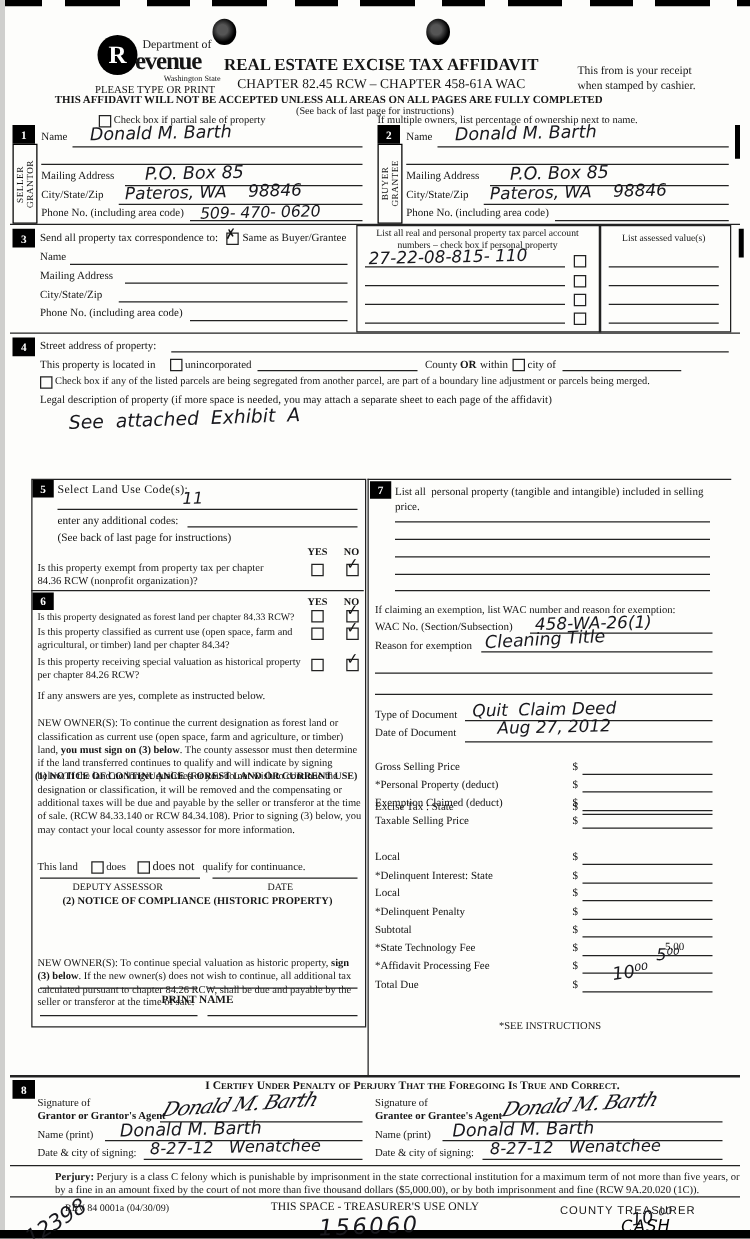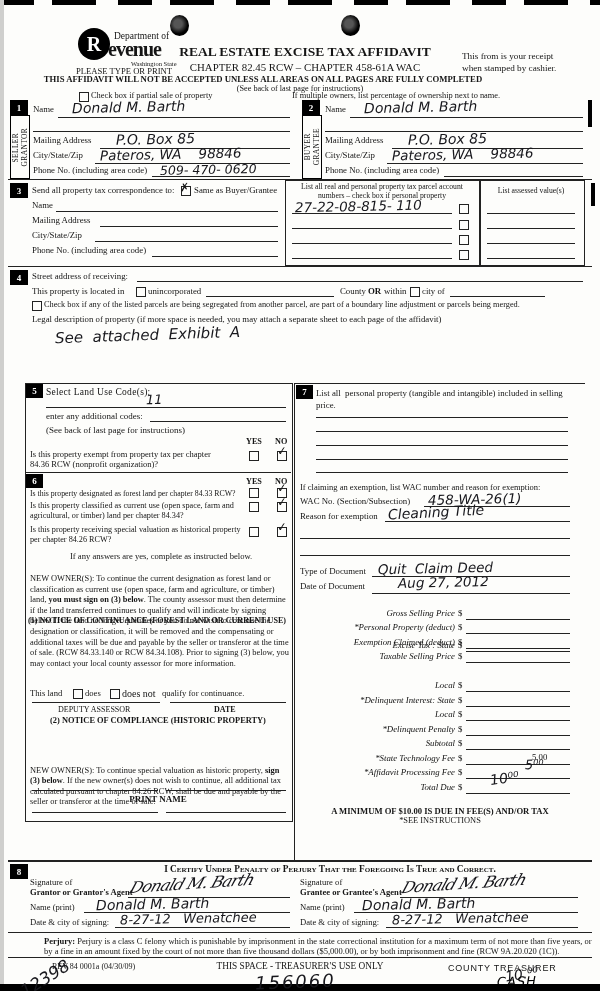--- a/index.html
+++ b/index.html
@@ -16,21 +16,21 @@
       color:#18181d;white-space:nowrap;transform:rotate(-1.2deg);}
   .sig{position:absolute;font-family:"DejaVu Serif",serif;font-style:italic;font-size:16px;
        white-space:nowrap;letter-spacing:-1px;transform:skewX(-22deg) rotate(-4deg);color:#15151a;}
   .chk{position:absolute;font-family:"DejaVu Sans",sans-serif;font-weight:bold;font-size:12px;
        color:#141414;transform:rotate(-6deg);line-height:1;}
   .vbox{position:absolute;border:1px solid #000;display:flex;align-items:center;justify-content:center;}
   .vl{writing-mode:vertical-rl;transform:rotate(180deg);font-size:7.4px;letter-spacing:.4px;
       line-height:8.5px;text-align:center;}
   .box{position:absolute;border:1px solid #222;}
   .mrow{position:absolute;left:300px;width:285px;height:12px;}
-  .ml{position:absolute;left:0;width:155px;text-align:right;font-size:8.8px;white-space:nowrap;font-style:italic;}
+  .ml{position:absolute;left:0;width:155px;text-align:left;font-size:8.8px;white-space:nowrap;}
   .md{position:absolute;left:158px;font-size:8.8px;}
   .mline{position:absolute;left:166px;width:104px;height:11px;border-bottom:1px solid #222;}
   .artifact-top{position:absolute;left:0;top:0;width:600px;height:5px;
     background:repeating-linear-gradient(90deg,#000 0 34px,transparent 34px 52px,#000 52px 96px,transparent 96px 118px);}
   .hole{position:absolute;width:19px;height:21px;border-radius:50%;
     background:radial-gradient(circle at 42% 42%, #555 0 25%, #000 60%);}
   .edge{position:absolute;background:#cfcfcd;}
   .blk{position:absolute;background:#000;}
   .para{position:absolute;font-size:8.4px;line-height:10.6px;color:#151515;}
 </style>
@@ -58,21 +58,21 @@
 
   <div class="t b c" style="left:150px;top:44px;width:310px;font-size:13.5px;">REAL ESTATE EXCISE TAX AFFIDAVIT</div>
   <div class="t c" style="left:150px;top:61px;width:310px;font-size:10.8px;">CHAPTER 82.45 RCW – CHAPTER 458-61A WAC</div>
   <div class="t" style="left:462px;top:51px;width:125px;font-size:9.2px;">This from is your receipt</div>
   <div class="t" style="left:462px;top:63px;width:125px;font-size:9.2px;">when stamped by cashier.</div>
   <div class="t b c" style="left:0;top:74px;width:526px;font-size:8.7px;">THIS AFFIDAVIT WILL NOT BE ACCEPTED UNLESS ALL AREAS ON ALL PAGES ARE FULLY COMPLETED</div>
   <div class="t c" style="left:0;top:84px;width:600px;font-size:8.2px;">(See back of last page for instructions)</div>
 
   <span class="cb" style="left:79px;top:92px;"></span>
   <span class="t" style="left:91px;top:91px;font-size:8.4px;">Check box if partial sale of property</span>
-  <span class="t" style="left:292px;top:91px;font-size:8.4px;">If multiple owners, list percentage of ownership next to name.</span>
+  <span class="t" style="left:302px;top:91px;font-size:8.4px;">If multiple owners, list percentage of ownership next to name.</span>
 
   <div class="tab" style="left:10px;top:100px;">
       <span>1</span>
     </div>
   <div class="vbox" style="left:10px;top:115px;width:18px;height:62px;">
     <div class="vl">
         <div>SELLER</div>
         <div>GRANTOR</div>
       </div>
   </div>
@@ -148,21 +148,21 @@
   <span class="ln" style="left:487px;top:213px;width:88px;"></span>
   <span class="ln" style="left:487px;top:228px;width:88px;"></span>
   <span class="ln" style="left:487px;top:243px;width:88px;"></span>
   <span class="ln" style="left:487px;top:258px;width:88px;"></span>
 
   <span class="ln" style="left:8px;top:266px;width:584px;"></span>
 
   <div class="tab" style="left:10px;top:270px;">
       <span>4</span>
     </div>
-  <span class="t" style="left:32px;top:271px;">Street address of receiving:</span>
+  <span class="t" style="left:32px;top:271px;">Street address of property:</span>
   <span class="ln" style="left:137px;top:281px;width:446px;"></span>
   <span class="t" style="left:32px;top:286px;">This property is located in</span>
   <span class="cb" style="left:136px;top:287px;"></span>
   <span class="t" style="left:148px;top:286px;">unincorporated</span>
   <span class="ln" style="left:206px;top:296px;width:128px;"></span>
   <span class="t" style="left:340px;top:286px;">County</span>
   <span class="t b" style="left:368px;top:286px;">OR</span>
   <span class="t" style="left:384px;top:286px;">within</span>
   <span class="cb" style="left:410px;top:287px;"></span>
   <span class="t" style="left:422px;top:286px;font-family:Liberation Serif, serif;">city of</span>
@@ -203,35 +203,35 @@
   <span class="t" style="left:30px;top:501px;font-size:8.2px;">Is this property classified as current use (open space, farm and</span>
   <span class="t" style="left:30px;top:511px;font-size:8.2px;">agricultural, or timber) land per chapter 84.34?</span>
   <span class="cb" style="left:249px;top:502px;"></span>
   <span class="cb" style="left:277px;top:502px;"></span>
   <span class="chk" style="left:277px;top:496px;">✓</span>
   <span class="t" style="left:30px;top:525px;font-size:8.2px;">Is this property receiving special valuation as historical property</span>
   <span class="t" style="left:30px;top:535px;font-size:8.2px;">per chapter 84.26 RCW?</span>
   <span class="cb" style="left:249px;top:527px;"></span>
   <span class="cb" style="left:277px;top:527px;"></span>
   <span class="chk" style="left:277px;top:521px;">✓</span>
-  <span class="t" style="left:30px;top:551px;font-size:8.6px;margin-left:40px;">If any answers are yes, complete as instructed below.</span>
+  <span class="t" style="left:30px;top:551px;font-size:8.6px;">If any answers are yes, complete as instructed below.</span>
   <span class="t b" style="left:28px;top:596px;font-size:8.1px;margin-top:20px;">(1) NOTICE OF CONTINUANCE (FOREST LAND OR CURRENT USE)</span>
   <div class="para" style="left:30px;top:574px;width:259px;">
     <span>NEW OWNER(S): To continue the current designation as forest land or classification as current use (open space, farm and agriculture, or timber) land, </span><b>you must sign on (3) below</b><span>. The county assessor must then determine if the land transferred continues to qualify and will indicate by signing below. If the land no longer qualifies or you do not wish to continue the designation or classification, it will be removed and the compensating or additional taxes will be due and payable by the seller or transferor at the time of sale. (RCW 84.33.140 or RCW 84.34.108). Prior to signing (3) below, you may contact your local county assessor for more information.</span>
   </div>
   <span class="t" style="left:30px;top:688px;font-size:8.6px;">This land</span>
   <span class="cb" style="left:73px;top:689px;"></span>
   <span class="t" style="left:85px;top:688px;font-size:8.6px;">does</span>
   <span class="cb" style="left:110px;top:689px;"></span>
   <span class="t" style="left:122px;top:688px;font-size:10px;">does not</span>
   <span class="t" style="left:162px;top:688px;font-size:8.6px;">qualify for continuance.</span>
   <span class="ln" style="left:32px;top:702px;width:128px;"></span>
   <span class="ln" style="left:170px;top:702px;width:116px;"></span>
   <span class="t" style="left:58px;top:705px;font-size:8px;">DEPUTY ASSESSOR</span>
-  <span class="t" style="left:214px;top:705px;font-size:8px;font-weight:bold;">DATE</span>
+  <span class="t" style="left:214px;top:705px;font-size:8px;">DATE</span>
   <div class="t b c" style="left:28px;top:716px;width:260px;font-size:8.4px;">(2) NOTICE OF COMPLIANCE (HISTORIC PROPERTY)</div>
   <div class="para" style="left:30px;top:766px;width:259px;line-height:10.3px;">
     <span>NEW OWNER(S): To continue special valuation as historic property, </span><b>sign (3) below</b><span>. If the new owner(s) does not wish to continue, all additional tax calculated pursuant to chapter 84.26 RCW, shall be due and payable by the seller or transferor at the time of sale.</span>
   </div>
   <span class="ln" style="left:32px;top:790px;width:126px;"></span>
   <span class="ln" style="left:166px;top:790px;width:120px;"></span>
   <div class="t b c" style="left:28px;top:794px;width:260px;font-size:9px;">PRINT NAME</div>
   <span class="ln" style="left:32px;top:812px;width:126px;"></span>
   <span class="ln" style="left:166px;top:812px;width:120px;"></span>
 
@@ -325,21 +325,20 @@
       <span class="mline"></span>
     </div>
   <span class="hw" style="left:525px;top:757px;font-size:13px;">5⁰⁰</span>
   <div class="mrow" style="top:782px;">
       <span class="ml">Total Due</span>
       <span class="md">$</span>
       <span class="mline"></span>
     </div>
   <span class="hw" style="left:490px;top:770px;font-size:14px;transform:rotate(-8deg);">10⁰⁰</span>
 
-  <div class="t b c" style="left:300px;top:806px;width:280px;font-size:8.6px;">A MINIMUM OF $10.00 IS DUE IN FEE(S) AND/OR TAX</div>
   <div class="t c" style="left:300px;top:816px;width:280px;font-size:8.4px;">*SEE INSTRUCTIONS</div>
 
   <span class="ln" style="left:8px;top:860px;width:584px;border-bottom-width:2px;"></span>
 
   <div class="tab" style="left:10px;top:864px;">
       <span>8</span>
     </div>
   <div class="t b c" style="left:95px;top:864px;width:470px;font-size:9.3px;font-variant:small-caps;">I Certify Under Penalty of Perjury That the Foregoing Is True and Correct.</div>
   <span class="t" style="left:30px;top:877px;font-size:8.6px;">Signature of</span>
   <span class="t b" style="left:30px;top:887px;font-size:8.6px;">Grantor or Grantor's Agent</span>

